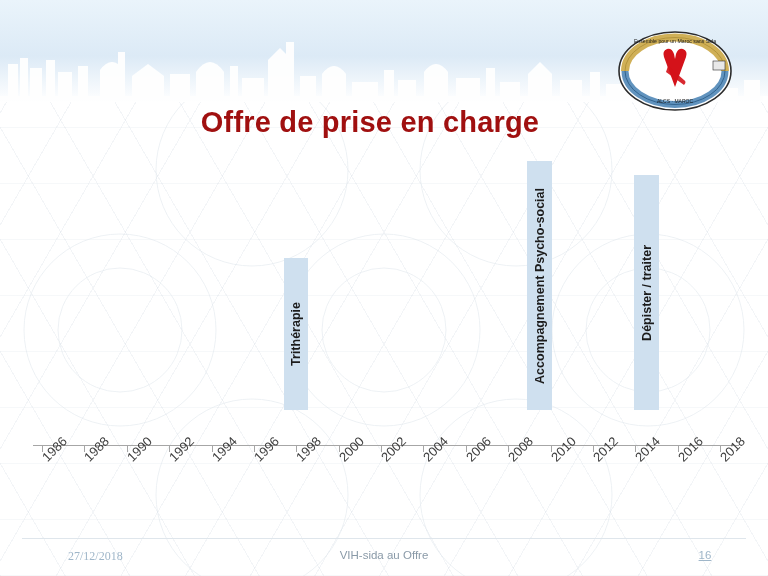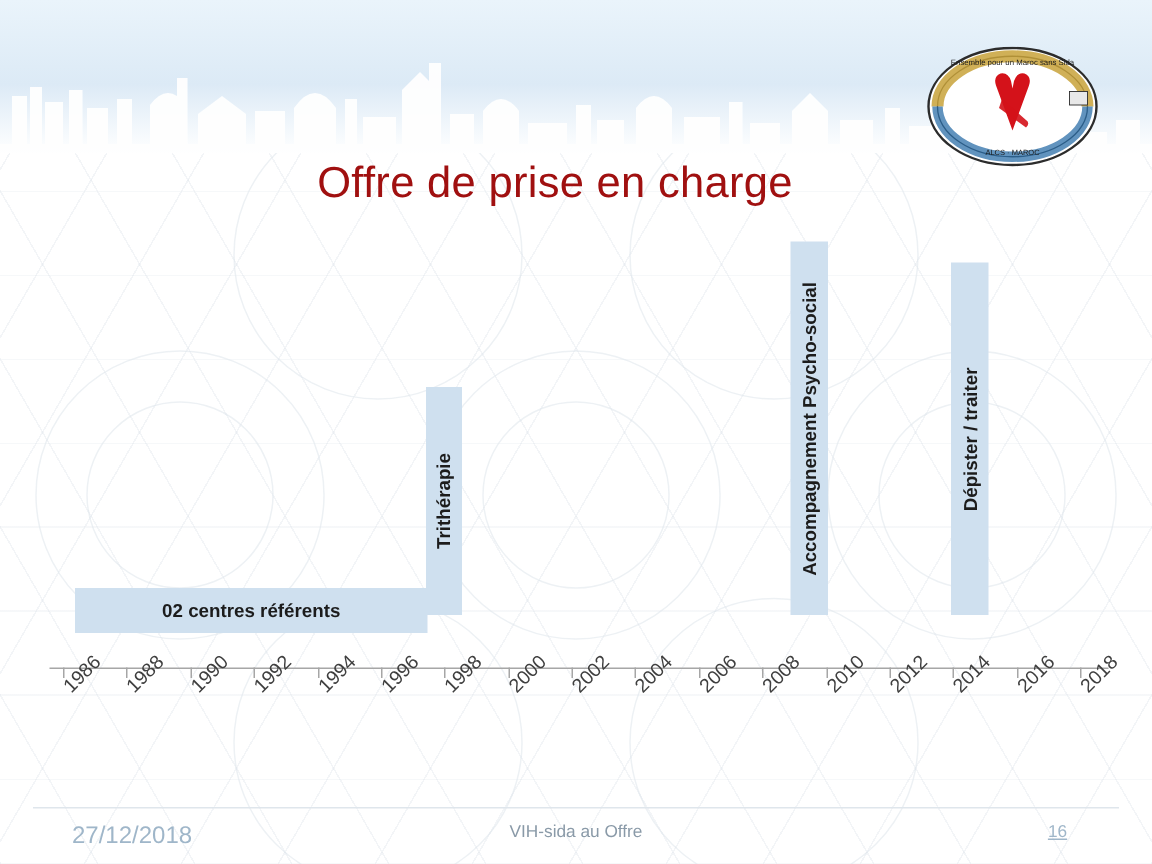--- a/index.html
+++ b/index.html
@@ -60,21 +60,21 @@
 
   
   .slide-title {
     position: absolute;
     left: 0; top: 106px;
     width: 740px;
     text-align: center;
     color: #a01010;
     font-size: 29px;
     font-family: "Liberation Sans", sans-serif;
-    font-weight: 400;
+    font-weight: 700;
     letter-spacing: .2px;
   }
 
   
   .chart {
     position: absolute;
     left: 0; top: 140px;
     width: 768px;
     height: 360px;
   }
@@ -139,24 +139,25 @@
   .footer-line {
     position: absolute;
     left: 22px;
     top: 538px;
     width: 724px;
     height: 1px;
     background: #dfe6ec;
   }
   .footer-date {
     position: absolute;
-    left: 48px;
+    left: 68px;
     top: 549px;
-    font-size: 16px;
+    font-size: 12px;
     color: #9fb6c9;
+    font-family: Liberation Serif, serif;
   }
   .footer-center {
     position: absolute;
     left: 0;
     top: 549px;
     width: 768px;
     text-align: center;
     font-size: 11.5px;
     color: #8a9aa8;
   }
@@ -242,23 +243,20 @@
     <path d="M0 16 L-11 -14 Q-13 -20 -8 -22 Q-3 -23 -1 -17 L0 -12 L1 -17 Q3 -23 8 -22 Q13 -20 11 -14 L0 16 Z" fill="#d4121a"></path>
     <path d="M-7 -5 L9 9 Q12 11 9 14 L-9 1 Z" fill="#d4121a" opacity="0.9"></path>
   </g>
   <rect x="96" y="30" width="12" height="9" fill="#e8e8e8" stroke="#2c2c2c" stroke-width="0.6"></rect>
 </svg>
 
 <div class="slide-title">Offre de prise en charge</div>
 
 <div class="chart">
 
-  <div class="bar horizontal" style="left:50px; top:252px; width:235px; height:30px;">
-    <span class="bar-label-h">02 centres référents</span>
-  </div>
 
   <div class="bar vertical" style="left:284px; top:118px; width:24px; height:152px;">
     <span class="bar-label-v">Trithérapie</span>
   </div>
 
   <div class="bar vertical" style="left:527px; top:21px; width:25px; height:249px;">
     <span class="bar-label-v">Accompagnement Psycho-social</span>
   </div>
 
   <div class="bar vertical" style="left:634px; top:35px; width:25px; height:235px;">

